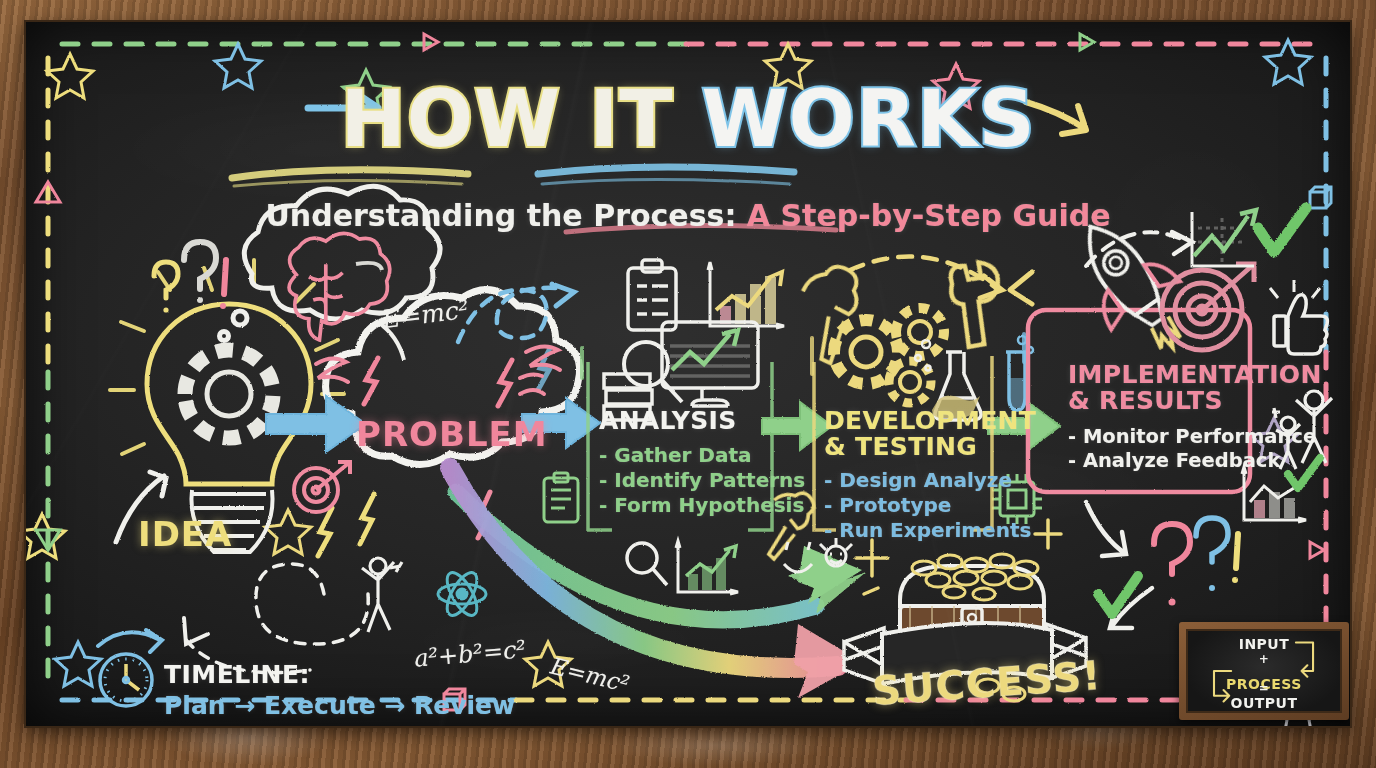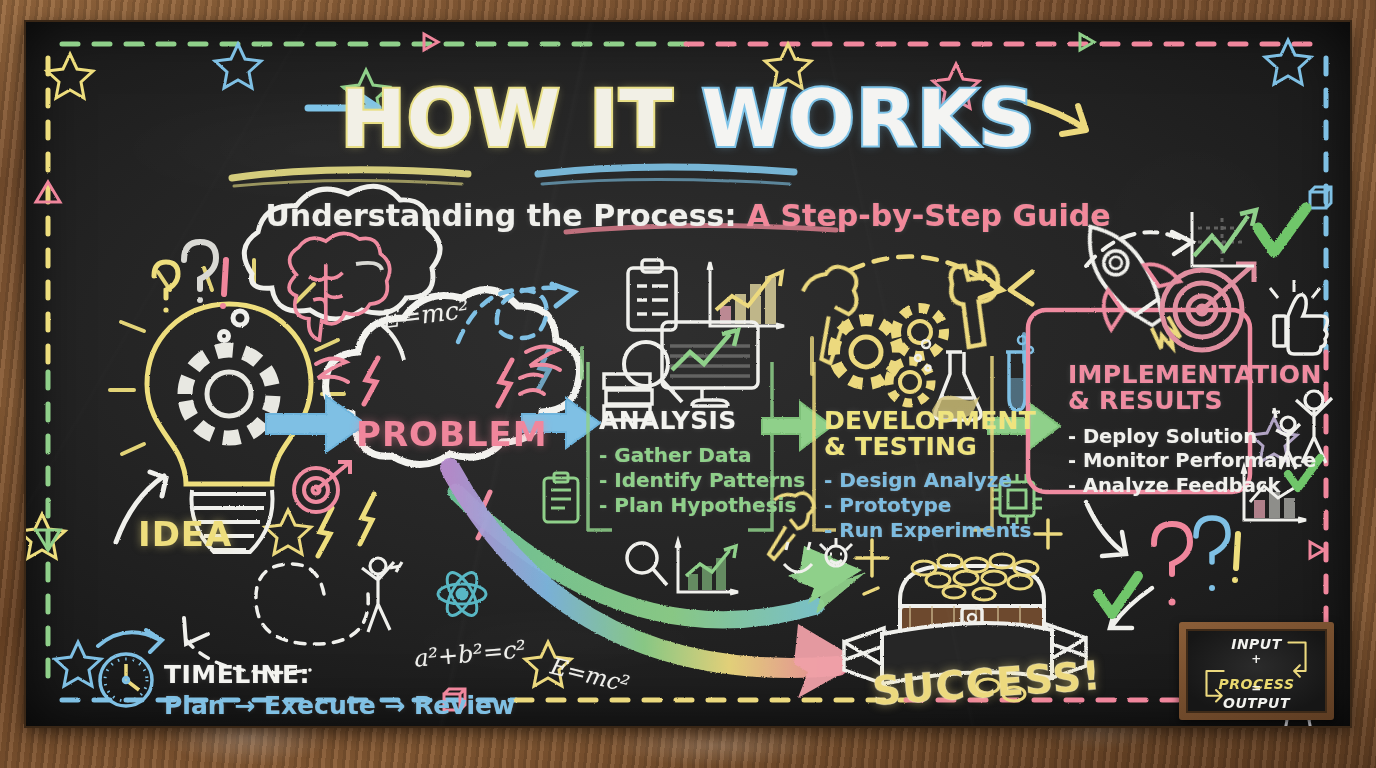--- a/index.html
+++ b/index.html
@@ -106,25 +106,24 @@
     transform: rotate(-4deg); text-shadow: 0 0 10px rgba(236,217,126,.5);
     -webkit-text-stroke: 1px rgba(255,255,255,.25); }
 
   .eq { color:#f0f0ec; font-family:"DejaVu Serif", serif; font-style: italic; }
   #eq1 { left: 356px; top: 278px; font-size: 25px; transform: rotate(-7deg); }
   #eq2 { left: 388px; top: 618px; font-size: 24px; transform: rotate(-5deg); }
   #eq3 { left: 524px; top: 640px; font-size: 23px; transform: rotate(14deg); }
 
   
   #mini {
-    position:absolute; left: 1153px; top: 600px; width: 155px; height: 98px;
+    position:absolute; left: 1153px; top: 600px; width: 170px; height: 98px;
     background: linear-gradient(160deg,#8b5e38,#5d3c22);
     border-radius: 3px; padding: 7px;
     box-shadow: 0 3px 8px rgba(0,0,0,.6);
-    font-style: italic;
   }
   #mini .inner {
     width:100%; height:100%; background: radial-gradient(80px 50px at 50% 45%, #2b2b2b, #161616);
     border: 2px solid #3e2a18; position: relative;
   }
   #mini .mtxt { position:absolute; left:0; right:0; text-align:center;
     font-family:"DejaVu Sans",sans-serif; font-weight:700; font-size:14px; letter-spacing:.5px;}
   #mini .m1 { top: 5px;  color:#f2f2ee; }
   #mini .mplus{ top: 21px; color:#f2f2ee; font-size:12px;}
   #mini .m2 { top: 45px; color:#ead96f; }
@@ -610,21 +609,21 @@
     <div class="txt chalk" id="idea-label">IDEA</div>
     <div class="txt chalk" id="problem-label">PROBLEM</div>
 
     <div class="txt" id="research">
       <div class="node-title chalk">
         <div>ANALYSIS</div>
       </div>
       <div class="bullets chalk">
         <div>- Gather Data</div>
         <div>- Identify Patterns</div>
-        <div>- Plan Hypothesis</div>
+        <div>- Form Hypothesis</div>
       </div>
     </div>
 
     <div class="txt" id="develop">
       <div class="node-title chalk">
         <div>DEVELOPMENT</div>
         <div>&amp; TESTING</div>
       </div>
       <div class="bullets chalk">
         <div>- Design Analyze</div>
@@ -632,21 +631,20 @@
         <div>- Run Experiments</div>
       </div>
     </div>
 
     <div class="txt" id="implement">
       <div class="node-title chalk">
         <div>IMPLEMENTATION</div>
         <div>&amp; RESULTS</div>
       </div>
       <div class="bullets chalk">
-        <div>- Deploy Solution</div>
         <div>- Monitor Performance</div>
         <div>- Analyze Feedback</div>
       </div>
     </div>
 
     <div class="txt chalk" id="success-label">SUCCESS!</div>
 
     <div class="txt" id="timeline">
       <div class="tl-title chalk">TIMELINE:</div>
       <div class="tl-steps chalk">Plan → Execute → Review</div>

